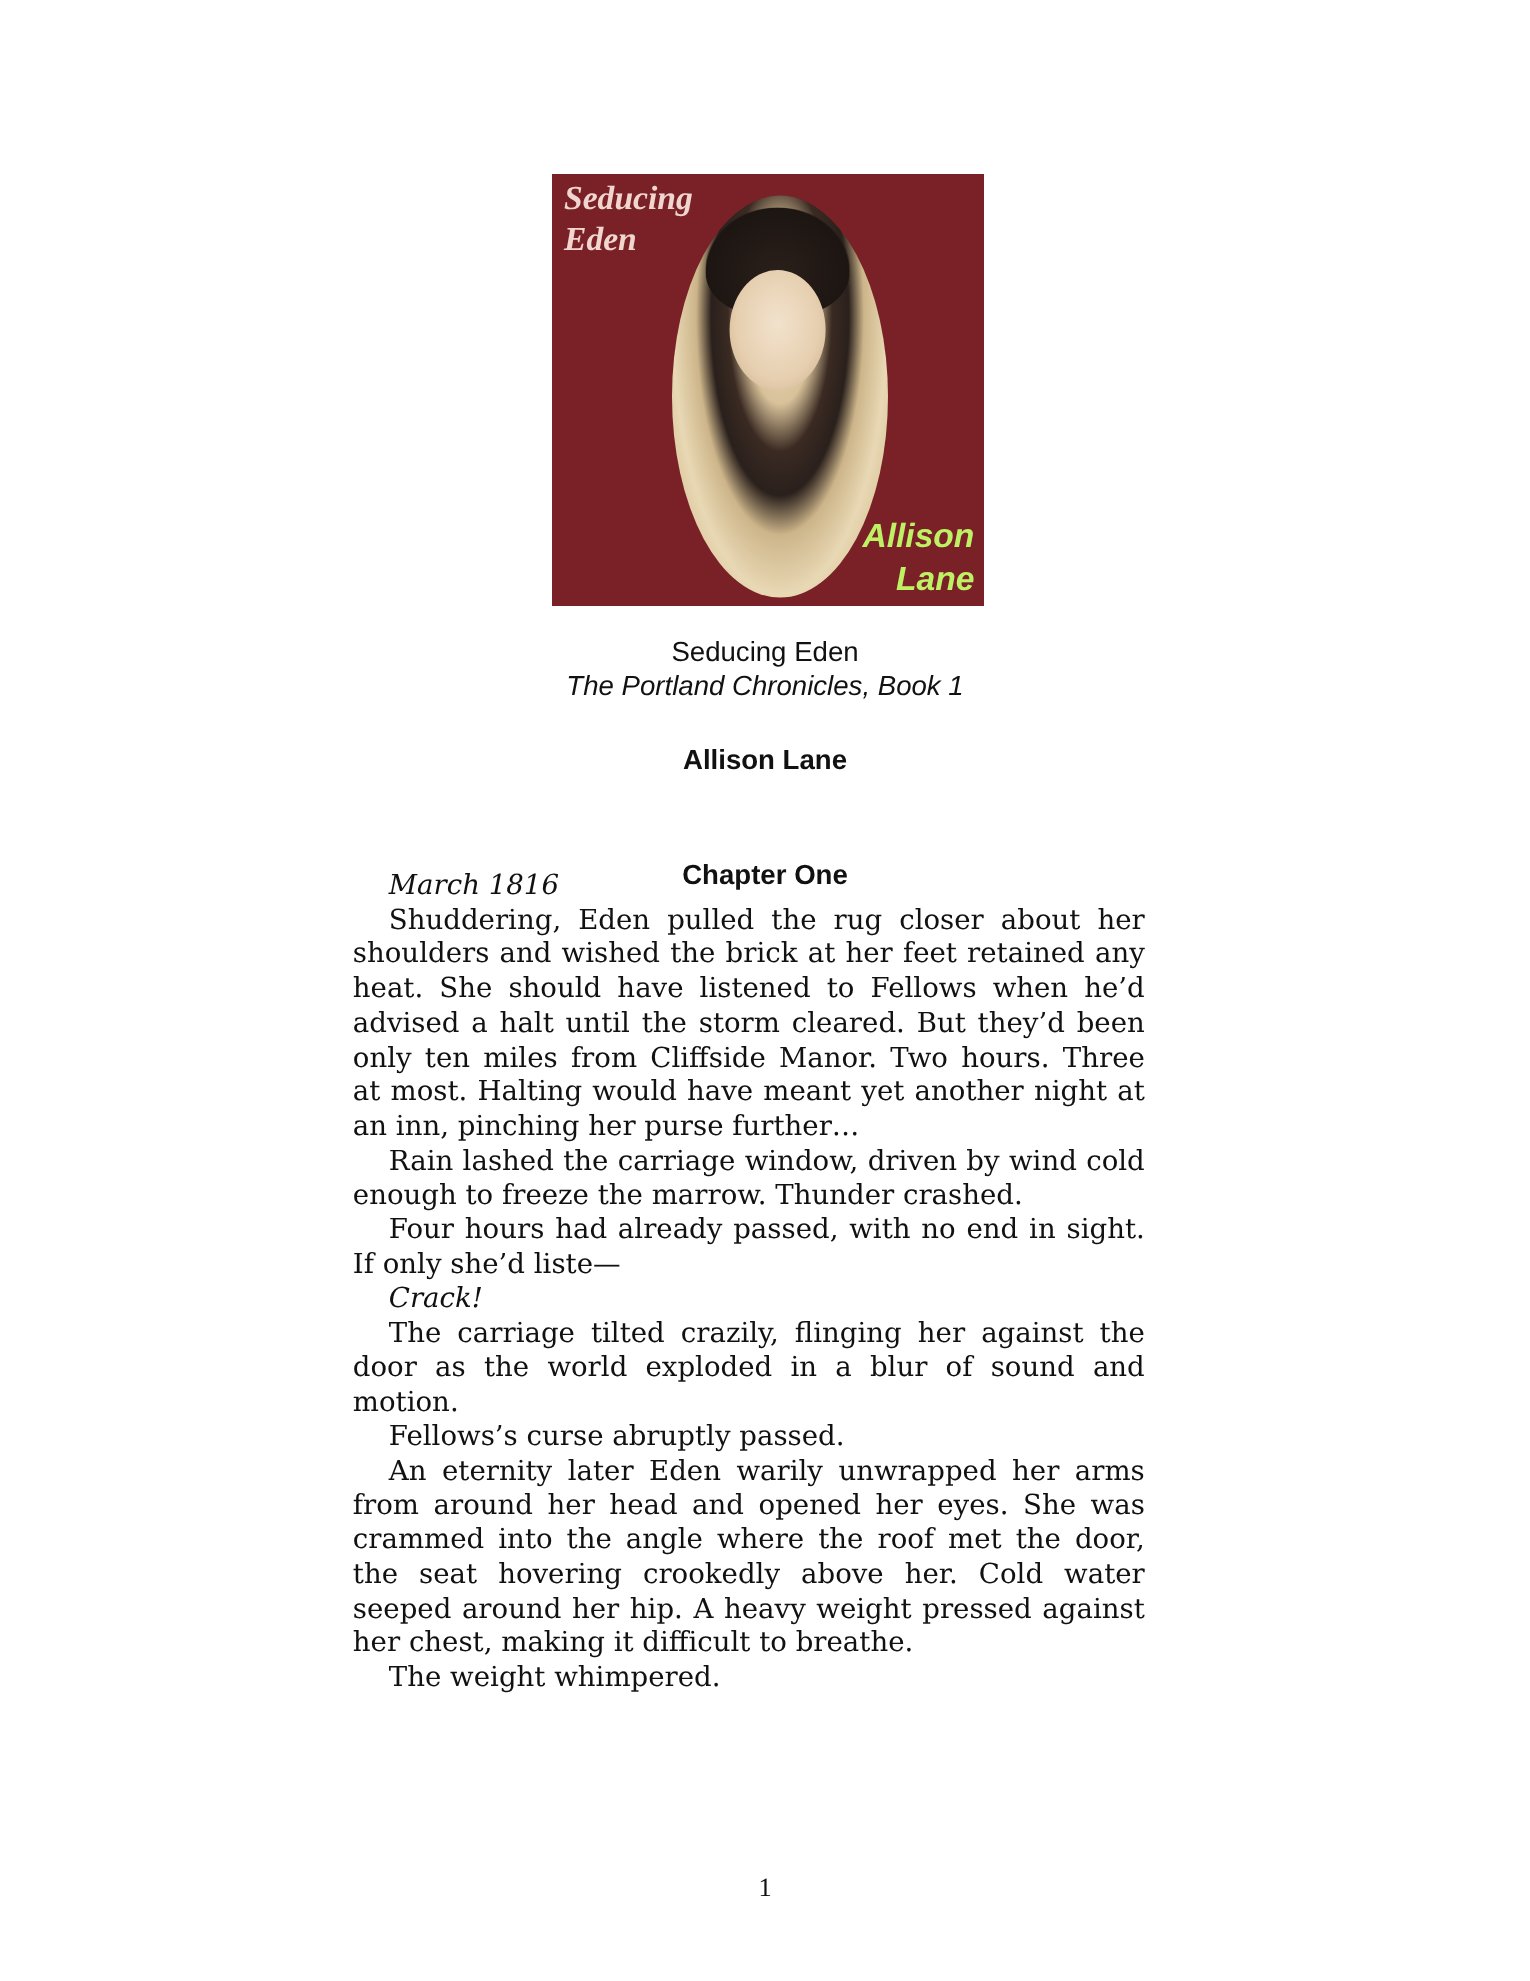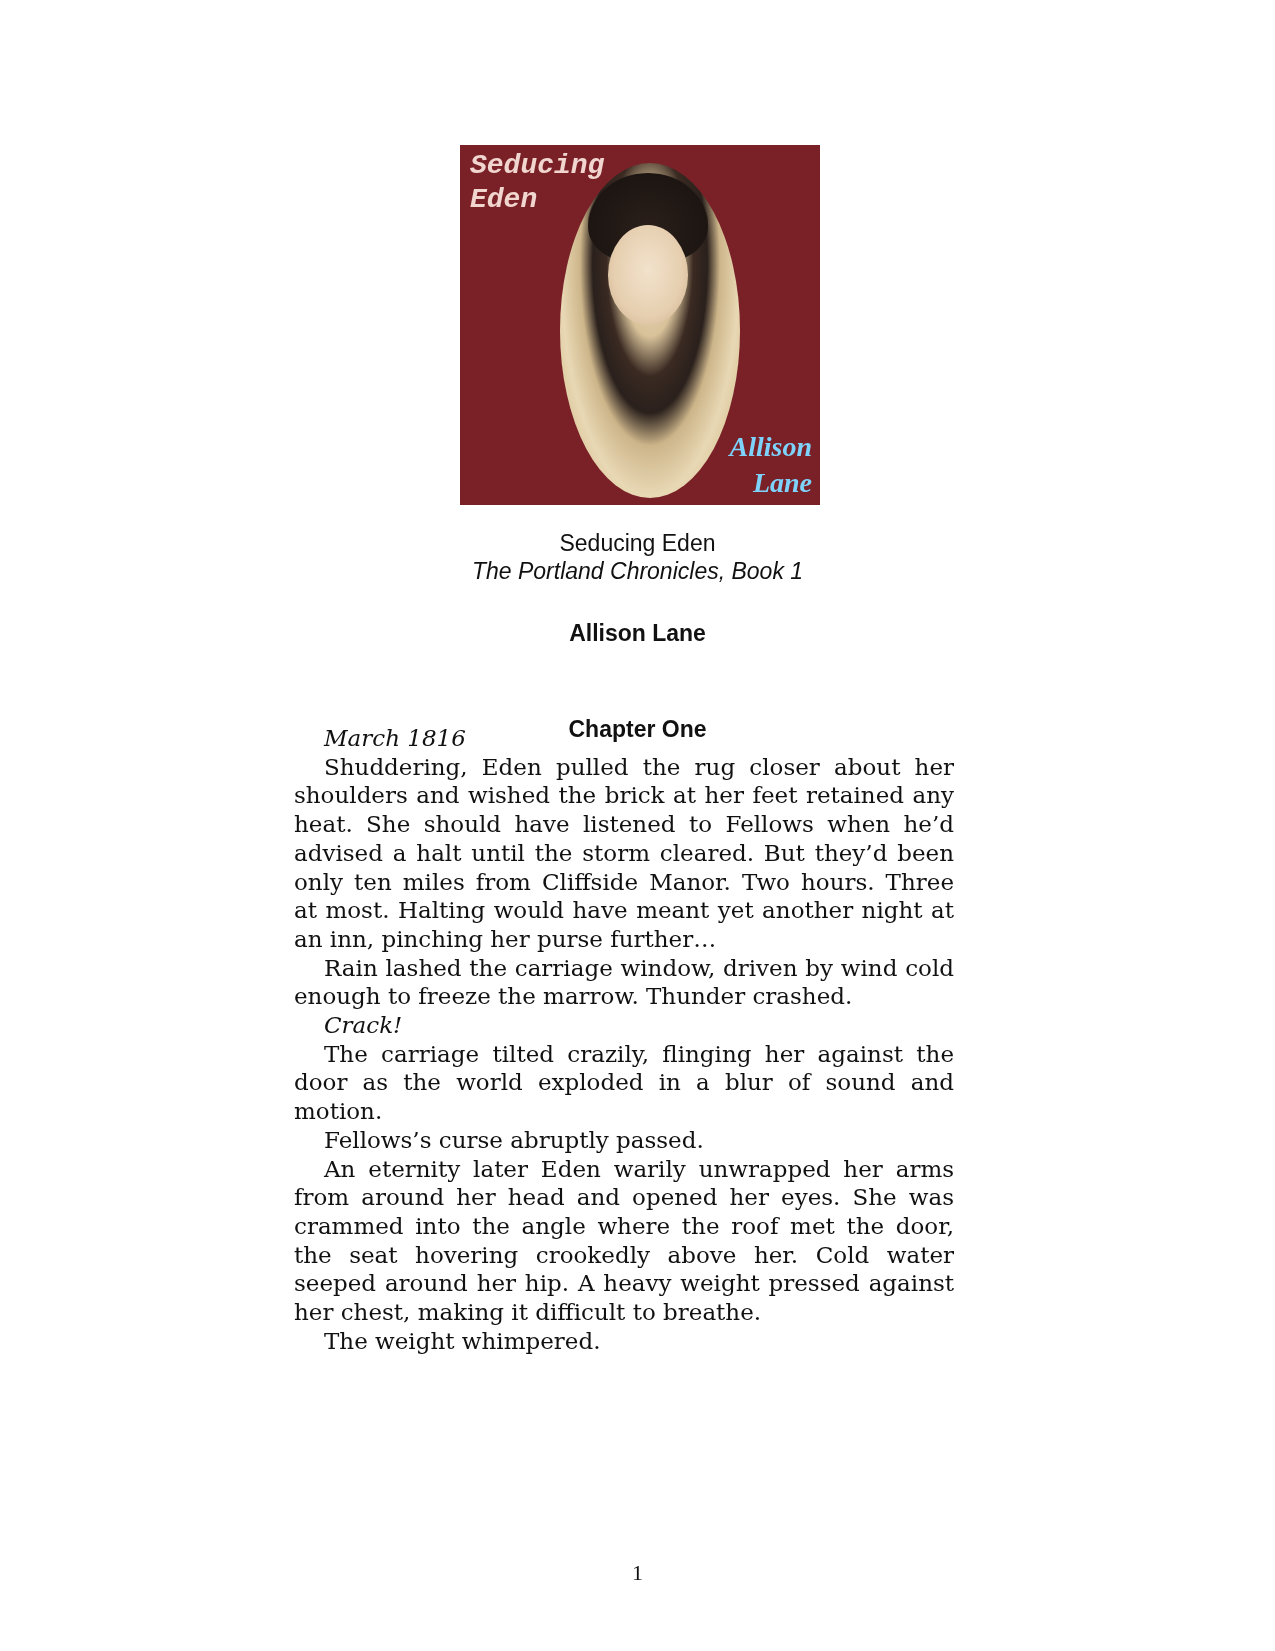--- a/index.html
+++ b/index.html
@@ -15,26 +15,26 @@
   }
   .cover .face {
     position: absolute; left: 148px; top: 80px; width: 80px; height: 100px; border-radius: 50%;
     background: radial-gradient(ellipse at 50% 45%, #f2e2cc 0%, #e6cfb0 60%, #c9ab88 100%);
   }
   .cover .hair {
     position: absolute; left: 128px; top: 28px; width: 120px; height: 90px; border-radius: 50% 50% 40% 40%;
     background: radial-gradient(ellipse at 50% 60%, #2a1f1a 0%, #1c1512 70%, rgba(0,0,0,0) 72%);
   }
   .cover-title {
-    position: absolute; left: 10px; top: 4px; font-family: Liberation Mono, monospace; font-style: italic; font-weight: bold;
+    position: absolute; left: 10px; top: 4px; font-family: Liberation Serif, serif; font-style: italic; font-weight: bold;
     color: #f1d6cf; font-size: 28px; line-height: 34px;
   }
   .cover-author {
-    position: absolute; right: 8px; bottom: 4px; text-align: right; font-family: Liberation Serif, serif; font-style: italic; font-weight: bold;
-    color: #7dd3fc; font-size: 28px; line-height: 36px;
+    position: absolute; right: 8px; bottom: 4px; text-align: right; font-family: Liberation Sans, sans-serif; font-style: italic; font-weight: bold;
+    color: #bef264; font-size: 28px; line-height: 36px;
   }
   .center { position: absolute; left: 0; width: 1275px; text-align: center; font-family: "Liberation Sans", sans-serif; }
   .title { top: 530px; font-weight: normal; font-size: 23px; }
   .series { top: 558px; font-size: 23px; font-style: italic; }
   .author { top: 620px; font-weight: bold; font-size: 23px; }
   .chapter { top: 676px; font-weight: bold; font-size: 23px; margin-top: 40px; }
   .text {
     position: absolute; left: 294px; top: 724px; width: 660px;
     font-family: "DejaVu Serif", serif; font-size: 23px; line-height: 28.7px;
   }
@@ -61,20 +61,21 @@
 
 <div class="center title">Seducing Eden</div>
 <div class="center series">The Portland Chronicles, Book 1</div>
 <div class="center author">Allison Lane</div>
 <div class="center chapter">Chapter One</div>
 
 <div class="text">
   <p class="it">March 1816</p>
   <p>Shuddering, Eden pulled the rug closer about her shoulders and wished the brick at her feet retained any heat. She should have listened to Fellows when he’d advised a halt until the storm cleared. But they’d been only ten miles from Cliffside Manor. Two hours. Three at most. Halting would have meant yet another night at an inn, pinching her purse further…</p>
   <p>Rain lashed the carriage window, driven by wind cold enough to freeze the marrow. Thunder crashed.</p>
+  <p>Four hours had already passed, with no end in sight. If only she’d liste—</p>
   <p class="it">Crack!</p>
   <p>The carriage tilted crazily, flinging her against the door as the world exploded in a blur of sound and motion.</p>
   <p>Fellows’s curse abruptly passed.</p>
   <p>An eternity later Eden warily unwrapped her arms from around her head and opened her eyes. She was crammed into the angle where the roof met the door, the seat hovering crookedly above her. Cold water seeped around her hip. A heavy weight pressed against her chest, making it difficult to breathe.</p>
   <p>The weight whimpered.</p>
 </div>
 
 <div class="pagenum">1</div>
 
 </body></html>

